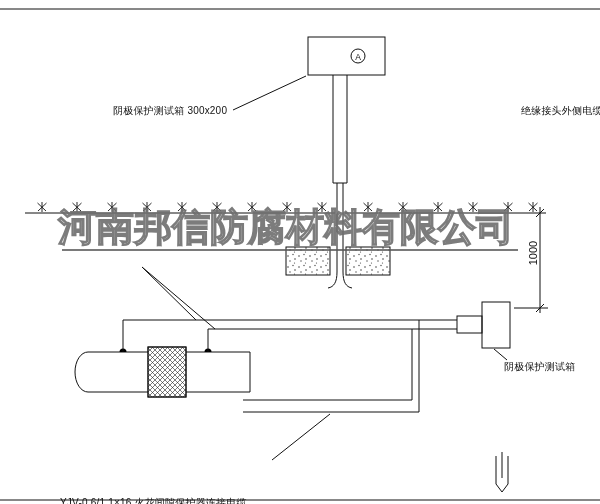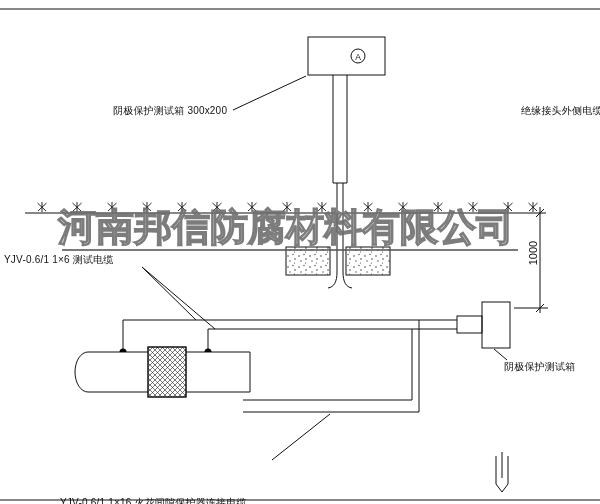--- a/index.html
+++ b/index.html
@@ -148,21 +148,20 @@
       </g>
     </g>
 
     <text x="358" y="59.5" font-size="8.5" text-anchor="middle" fill="#111" font-family="Liberation Sans, DejaVu Sans, sans-serif">A</text>
   </svg>
 
   <div class="lbl" style="left:113px; top:104px;">阴极保护测试箱 300x200</div>
 
   <div class="lbl" style="left:521px; top:104px;">绝缘接头外侧电缆</div>
 
-  <div class="lbl" style="left:4px; top:253px;">YJV-0.6/1 1×6  测试电缆</div>
 
   <div class="lbl" style="left:504px; top:360px;">阴极保护测试箱</div>
 
   <div class="lbl" style="left:60px; top:460px;margin-top:36px;">YJV-0.6/1 1×16  火花间隙保护器连接电缆</div>
 
   <div class="dim-v">1000</div>
 
   <div class="watermark">河南邦信防腐材料有限公司</div>
   <div class="wm-underline"></div>
 

